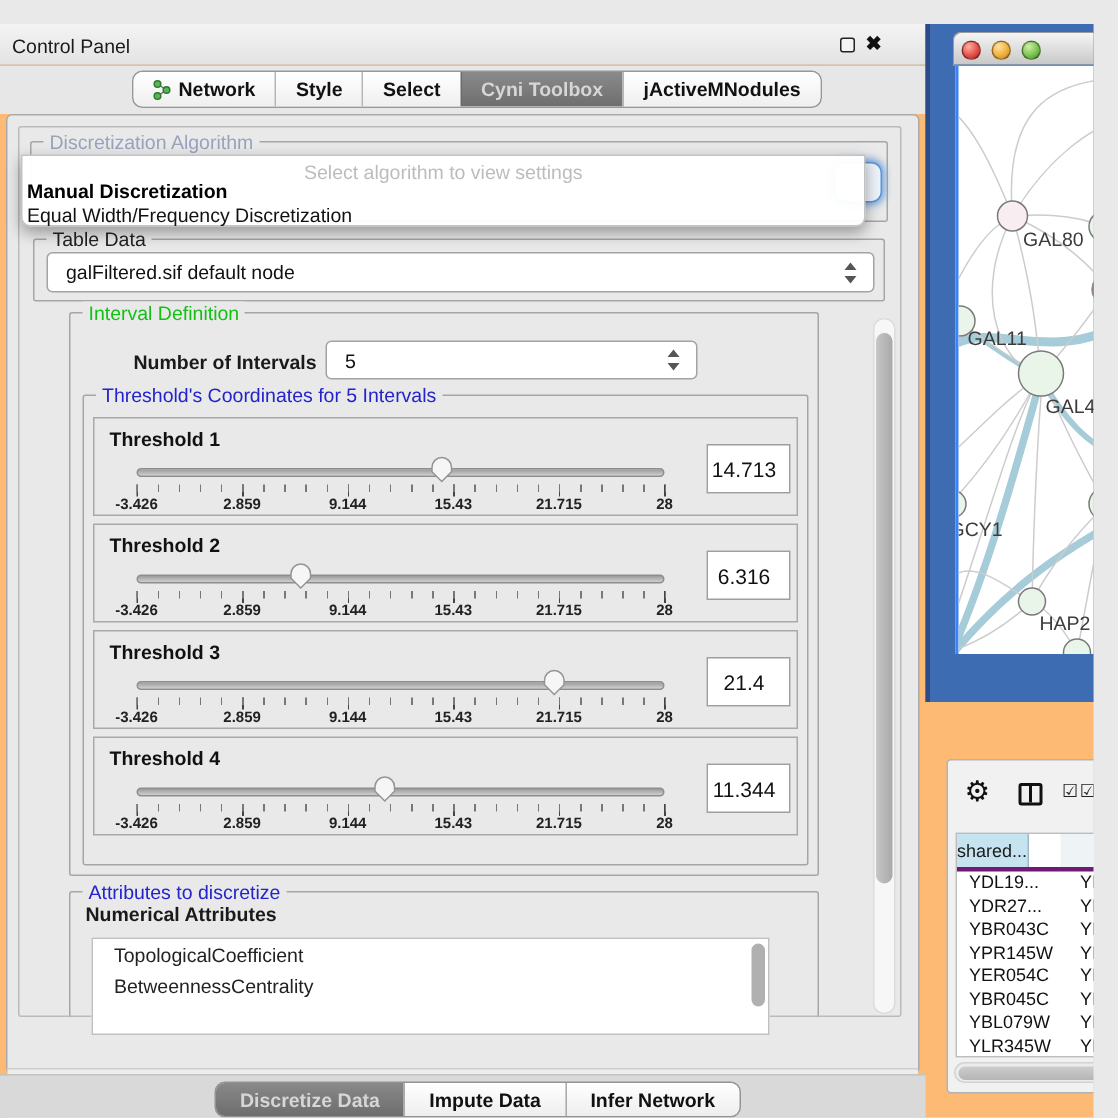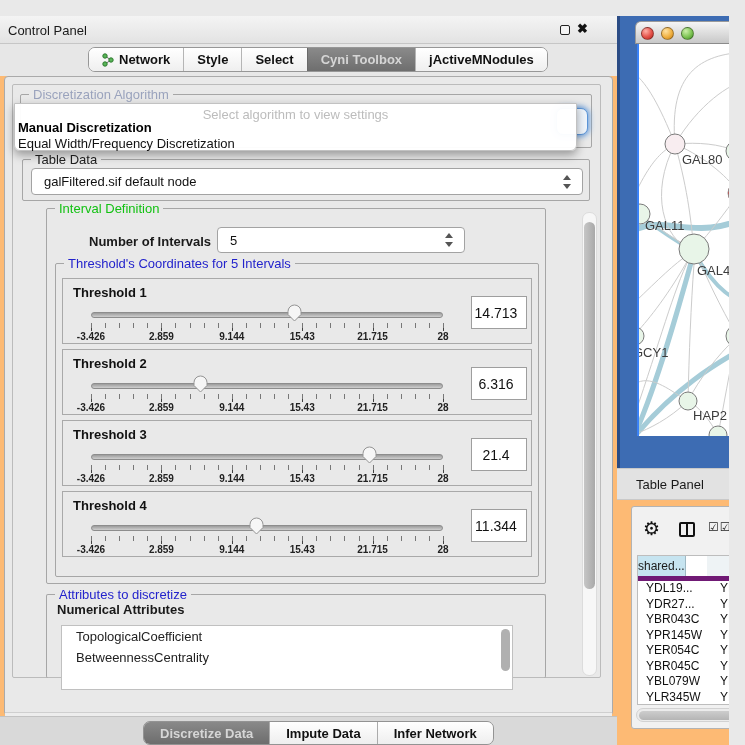--- a/index.html
+++ b/index.html
@@ -83,21 +83,21 @@
 
   .tablepanel-bar { left:617px; top:452px; width:128px; height:32px; background:#e2e2e2; border-top:1px solid #c9c9c9; border-bottom:1px solid #c9c9c9; }
   .tablepanel-bar .title { position:absolute; left:19px; top:8px; font-size:13px; color:#1a1a1a; }
 
   .table-card { left:631px; top:490px; width:114px; height:223px; background:#f1f1f1; border:1px solid #b3b3b3; border-radius:3px 0 0 3px; }
   .gear { position:absolute; left:11px; top:12px; font-size:19px; color:#111; line-height:19px; }
   .colicon { position:absolute; left:47px; top:15px; width:16px; height:15px; border:2px solid #111; border-radius:2px; }
   .colicon:before { content:""; position:absolute; left:5px; top:0; bottom:0; width:2px; background:#111; }
   .checks { position:absolute; left:76px; top:13px; font-size:12px; color:#222; letter-spacing:1px; }
   .grid { position:absolute; left:5px; top:48px; width:108px; height:150px; background:#ffffff; border:1px solid #bdbdbd; overflow:hidden; }
-  .grid-head { display:flex; height:25px; border-bottom:5px solid #701a75;gap:21px; }
+  .grid-head { display:flex; height:25px; border-bottom:3px solid #701a75;gap:21px; }
   .gh-cell { font-size:12px; color:#1a1a1a; display:flex; align-items:center; }
   .gh-1 { width:74px; background:#c6e4f0; border-right:1px solid #9fb9c4; justify-content:center; }
   .gh-2 { flex:1; background:#eef3f5; padding-left:24px; }
   .grow { display:flex; height:15.5px; }
   .gcell { font-size:12px; color:#111; line-height:15.5px; white-space:nowrap; overflow:hidden; }
   .gc-1 { width:74px; padding-left:8px; }
   .gc-2 { flex:1; padding-left:8px; }
   .h-scroll { position:absolute; left:4px; top:201px; width:108px; height:14px; background:#ececec; border:1px solid #d2d2d2; border-radius:7px; }
   .h-thumb { position:absolute; left:2px; top:1.5px; width:100px; height:9px; background:linear-gradient(#cdcdcd,#b5b5b5); border-radius:5px; }
 </style>
@@ -343,23 +343,20 @@
         <text x="103" y="167">C</text>
         <text x="6" y="186">GAL11</text>
         <text x="58" y="231">GAL4</text>
         <text x="-6" y="313">GCY1</text>
         <text x="104" y="313">H</text>
         <text x="54" y="376">HAP2</text>
       </g>
     </svg>
   </div>
 
-  <div class="abs tablepanel-bar">
-    <div class="title">Table Panel</div>
-  </div>
 
   <div class="abs table-card">
     <div class="gear">⚙</div>
     <div class="colicon"></div>
     <div class="checks">☑☑</div>
 
     <div class="grid">
       <div class="grid-head">
         <div class="gh-cell gh-1">shared...</div>
         <div class="gh-cell gh-2">na</div>

